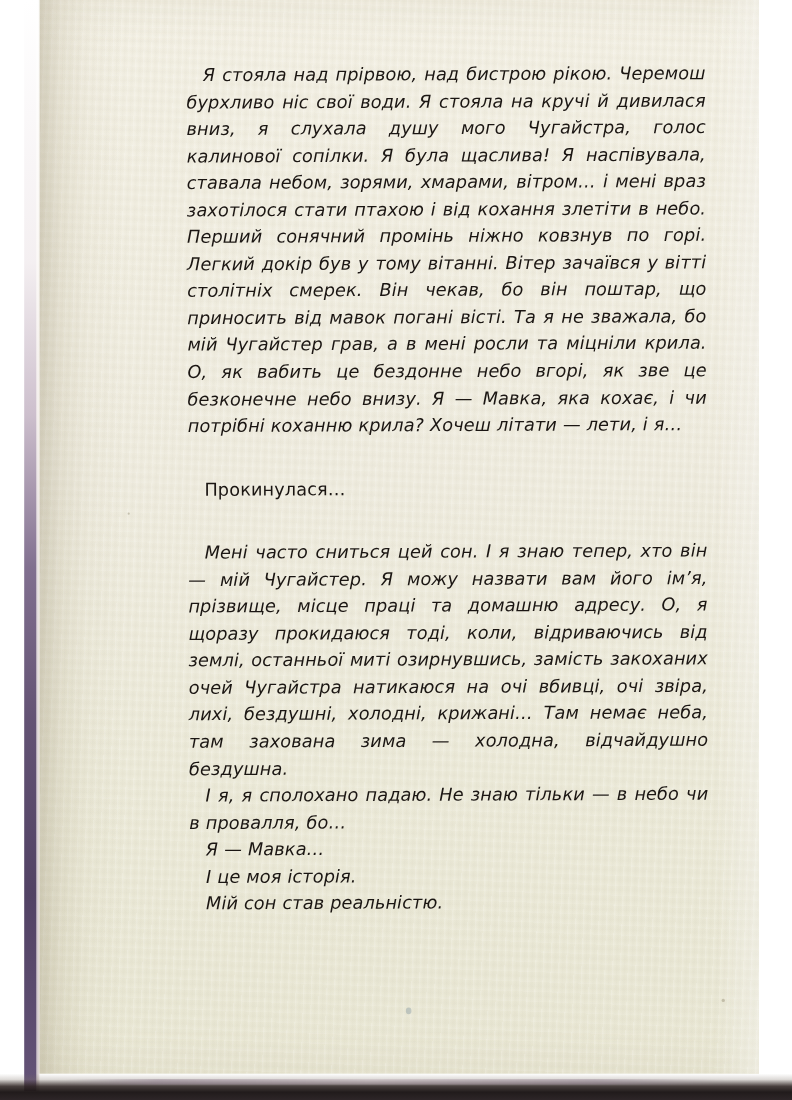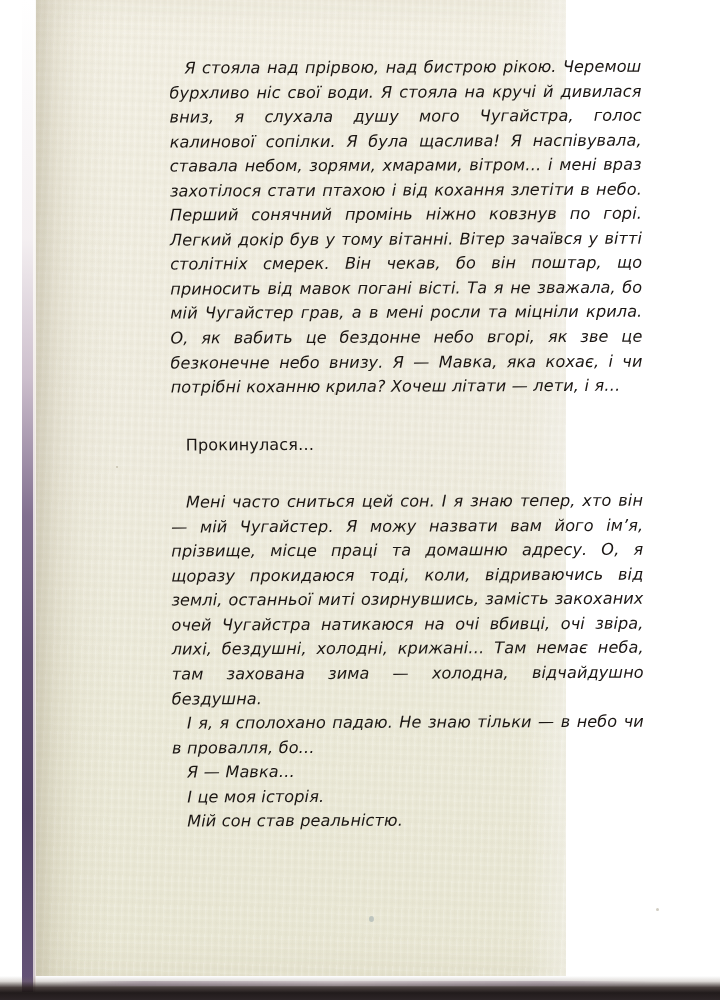--- a/index.html
+++ b/index.html
@@ -21,21 +21,21 @@
     height: 1000px;
     background: #ffffff;
     overflow: hidden;
   }
 
   
   #page {
     position: absolute;
     left: 34px;
     top: 0px;
-    width: 532px;
+    width: 656px;
     height: 976px;
     background:
       linear-gradient(180deg,
         #f3f0e4 0%,
         #f1eee1 18%,
         #efecdf 45%,
         #ecead9 72%,
         #e9e7d4 100%);
     box-shadow: inset 0 0 38px rgba(196,188,160,0.22);
   }

